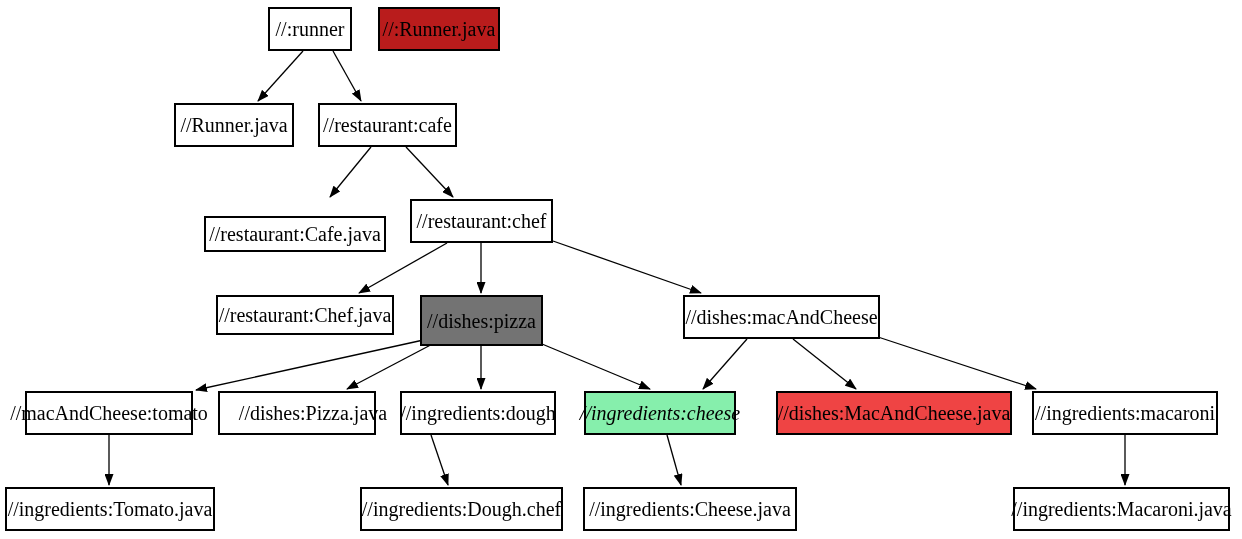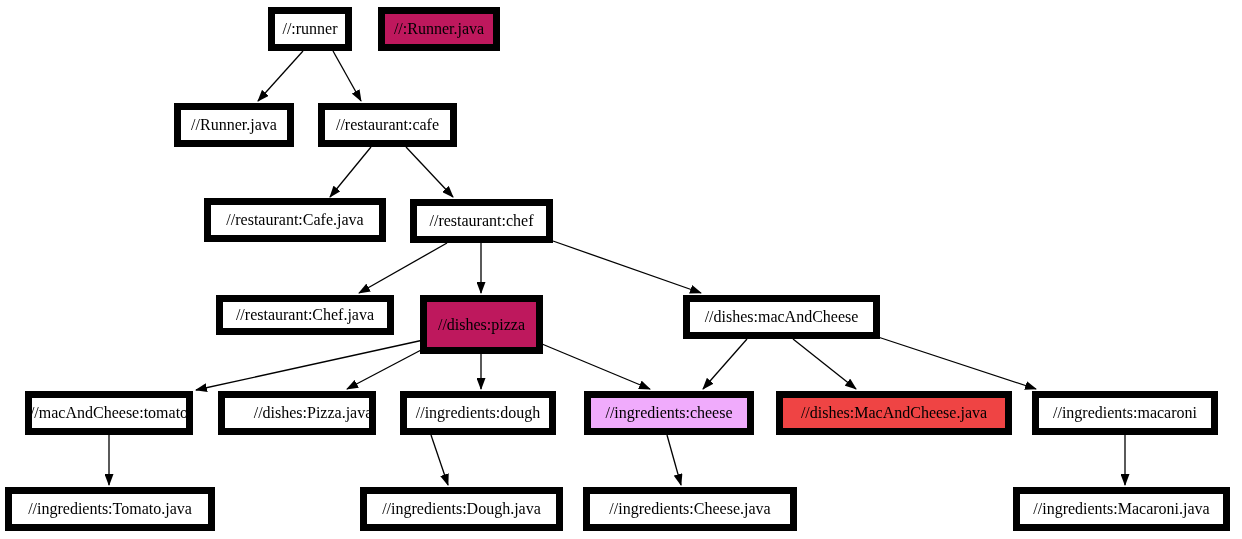--- a/index.html
+++ b/index.html
@@ -19,27 +19,27 @@
     position: absolute;
     left: 0;
     top: 0;
     width: 1242px;
     height: 539px;
     pointer-events: none;
   }
   .node {
     position: absolute;
     box-sizing: border-box;
-    border: 7px solid #000000;
+    border: 2px solid #000000;
     background: #ffffff;
     color: #000000;
     display: flex;
     align-items: center;
     justify-content: center;
-    font-size: 16px;
+    font-size: 20px;
     white-space: nowrap;
     line-height: 1;
   }
 </style>
 </head>
 <body>
 
 <div class="canvas">
   <svg id="edge-layer" viewBox="0 0 1242 539" xmlns="http://www.w3.org/2000/svg">
     <defs>
@@ -63,32 +63,32 @@
         <line x1="793" y1="339" x2="856" y2="389" stroke="#000000" stroke-width="1.3" marker-end="url(#arrowhead)"></line>
         <line x1="878" y1="337" x2="1036" y2="389" stroke="#000000" stroke-width="1.3" marker-end="url(#arrowhead)"></line>
         <line x1="109" y1="435" x2="109" y2="485" stroke="#000000" stroke-width="1.3" marker-end="url(#arrowhead)"></line>
         <line x1="431" y1="435" x2="448" y2="485" stroke="#000000" stroke-width="1.3" marker-end="url(#arrowhead)"></line>
         <line x1="667" y1="435" x2="681" y2="485" stroke="#000000" stroke-width="1.3" marker-end="url(#arrowhead)"></line>
         <line x1="1125" y1="435" x2="1125" y2="485" stroke="#000000" stroke-width="1.3" marker-end="url(#arrowhead)"></line>
       </g>
   </svg>
   <div id="node-layer">
       <div class="node" style="left: 268px; top: 7px; width: 84px; height: 44px; border-color: rgb(0, 0, 0); background: rgb(255, 255, 255); color: rgb(0, 0, 0);">//:runner</div>
-      <div class="node" style="left: 378px; top: 7px; width: 122px; height: 44px; border-color: rgb(0, 0, 0); background: #be185d; color: rgb(0, 0, 0); text-align: center;">//:Runner.java</div>
+      <div class="node" style="left: 378px; top: 7px; width: 122px; height: 44px; border-color: rgb(0, 0, 0); background: #b91c1c; color: rgb(0, 0, 0); text-align: center;">//:Runner.java</div>
       <div class="node" style="left: 174px; top: 103px; width: 120px; height: 44px; border-color: rgb(0, 0, 0); background: rgb(255, 255, 255); color: rgb(0, 0, 0);">//Runner.java</div>
       <div class="node" style="left: 318px; top: 103px; width: 139px; height: 44px; border-color: rgb(0, 0, 0); background: rgb(255, 255, 255); color: rgb(0, 0, 0);">//restaurant:cafe</div>
-      <div class="node" style="left: 204px; top: 198px; width: 182px; height: 44px; border-color: rgb(0, 0, 0); background: rgb(255, 255, 255); color: rgb(0, 0, 0);">//restaurant:Cafe.java</div>
+      <div class="node" style="left: 204px; top: 216px; width: 182px; height: 36px; border-color: rgb(0, 0, 0); background: rgb(255, 255, 255); color: rgb(0, 0, 0);">//restaurant:Cafe.java</div>
       <div class="node" style="left: 410px; top: 199px; width: 143px; height: 44px; border-color: rgb(0, 0, 0); background: rgb(255, 255, 255); color: rgb(0, 0, 0);">//restaurant:chef</div>
       <div class="node" style="left: 216px; top: 295px; width: 178px; height: 40px; border-color: rgb(0, 0, 0); background: rgb(255, 255, 255); color: rgb(0, 0, 0);">//restaurant:Chef.java</div>
-      <div class="node" style="left: 420px; top: 295px; width: 123px; height: 59px; border-color: rgb(0, 0, 0); background: #be185d; color: rgb(0, 0, 0);">//dishes:pizza</div>
+      <div class="node" style="left: 420px; top: 295px; width: 123px; height: 51px; border-color: rgb(0, 0, 0); background: #737373; color: rgb(0, 0, 0);">//dishes:pizza</div>
       <div class="node" style="left: 683px; top: 295px; width: 197px; height: 44px; border-color: rgb(0, 0, 0); background: rgb(255, 255, 255); color: rgb(0, 0, 0);">//dishes:macAndCheese</div>
       <div class="node" style="left: 25px; top: 391px; width: 168px; height: 44px; border-color: rgb(0, 0, 0); background: rgb(255, 255, 255); color: rgb(0, 0, 0);">//macAndCheese:tomato</div>
       <div class="node" style="left: 218px; top: 391px; width: 158px; height: 44px; border-color: rgb(0, 0, 0); background: rgb(255, 255, 255); color: rgb(0, 0, 0); padding-left: 32px;">//dishes:Pizza.java</div>
       <div class="node" style="left: 400px; top: 391px; width: 156px; height: 44px; border-color: rgb(0, 0, 0); background: rgb(255, 255, 255); color: rgb(0, 0, 0);">//ingredients:dough</div>
-      <div class="node" style="left: 584px; top: 391px; width: 170px; height: 44px; border-color: rgb(0, 0, 0); background: #f0abfc; color: rgb(0, 0, 0);">//ingredients:cheese</div>
+      <div class="node" style="left: 584px; top: 391px; width: 152px; height: 44px; border-color: rgb(0, 0, 0); background: #86efac; color: rgb(0, 0, 0); font-style: italic;">//ingredients:cheese</div>
       <div class="node" style="left: 776px; top: 391px; width: 236px; height: 44px; border-color: rgb(0, 0, 0); background: #ef4444; color: rgb(0, 0, 0);">//dishes:MacAndCheese.java</div>
       <div class="node" style="left: 1032px; top: 391px; width: 186px; height: 44px; border-color: rgb(0, 0, 0); background: rgb(255, 255, 255); color: rgb(0, 0, 0);">//ingredients:macaroni</div>
       <div class="node" style="left: 5px; top: 487px; width: 210px; height: 44px; border-color: rgb(0, 0, 0); background: rgb(255, 255, 255); color: rgb(0, 0, 0);">//ingredients:Tomato.java</div>
-      <div class="node" style="left: 360px; top: 487px; width: 203px; height: 44px; border-color: rgb(0, 0, 0); background: rgb(255, 255, 255); color: rgb(0, 0, 0);">//ingredients:Dough.java</div>
+      <div class="node" style="left: 360px; top: 487px; width: 203px; height: 44px; border-color: rgb(0, 0, 0); background: rgb(255, 255, 255); color: rgb(0, 0, 0);">//ingredients:Dough.chef</div>
       <div class="node" style="left: 583px; top: 487px; width: 214px; height: 44px; border-color: rgb(0, 0, 0); background: rgb(255, 255, 255); color: rgb(0, 0, 0);">//ingredients:Cheese.java</div>
       <div class="node" style="left: 1013px; top: 487px; width: 217px; height: 44px; border-color: rgb(0, 0, 0); background: rgb(255, 255, 255); color: rgb(0, 0, 0);">//ingredients:Macaroni.java</div>
     </div>
 </div>
 
 </body></html>

